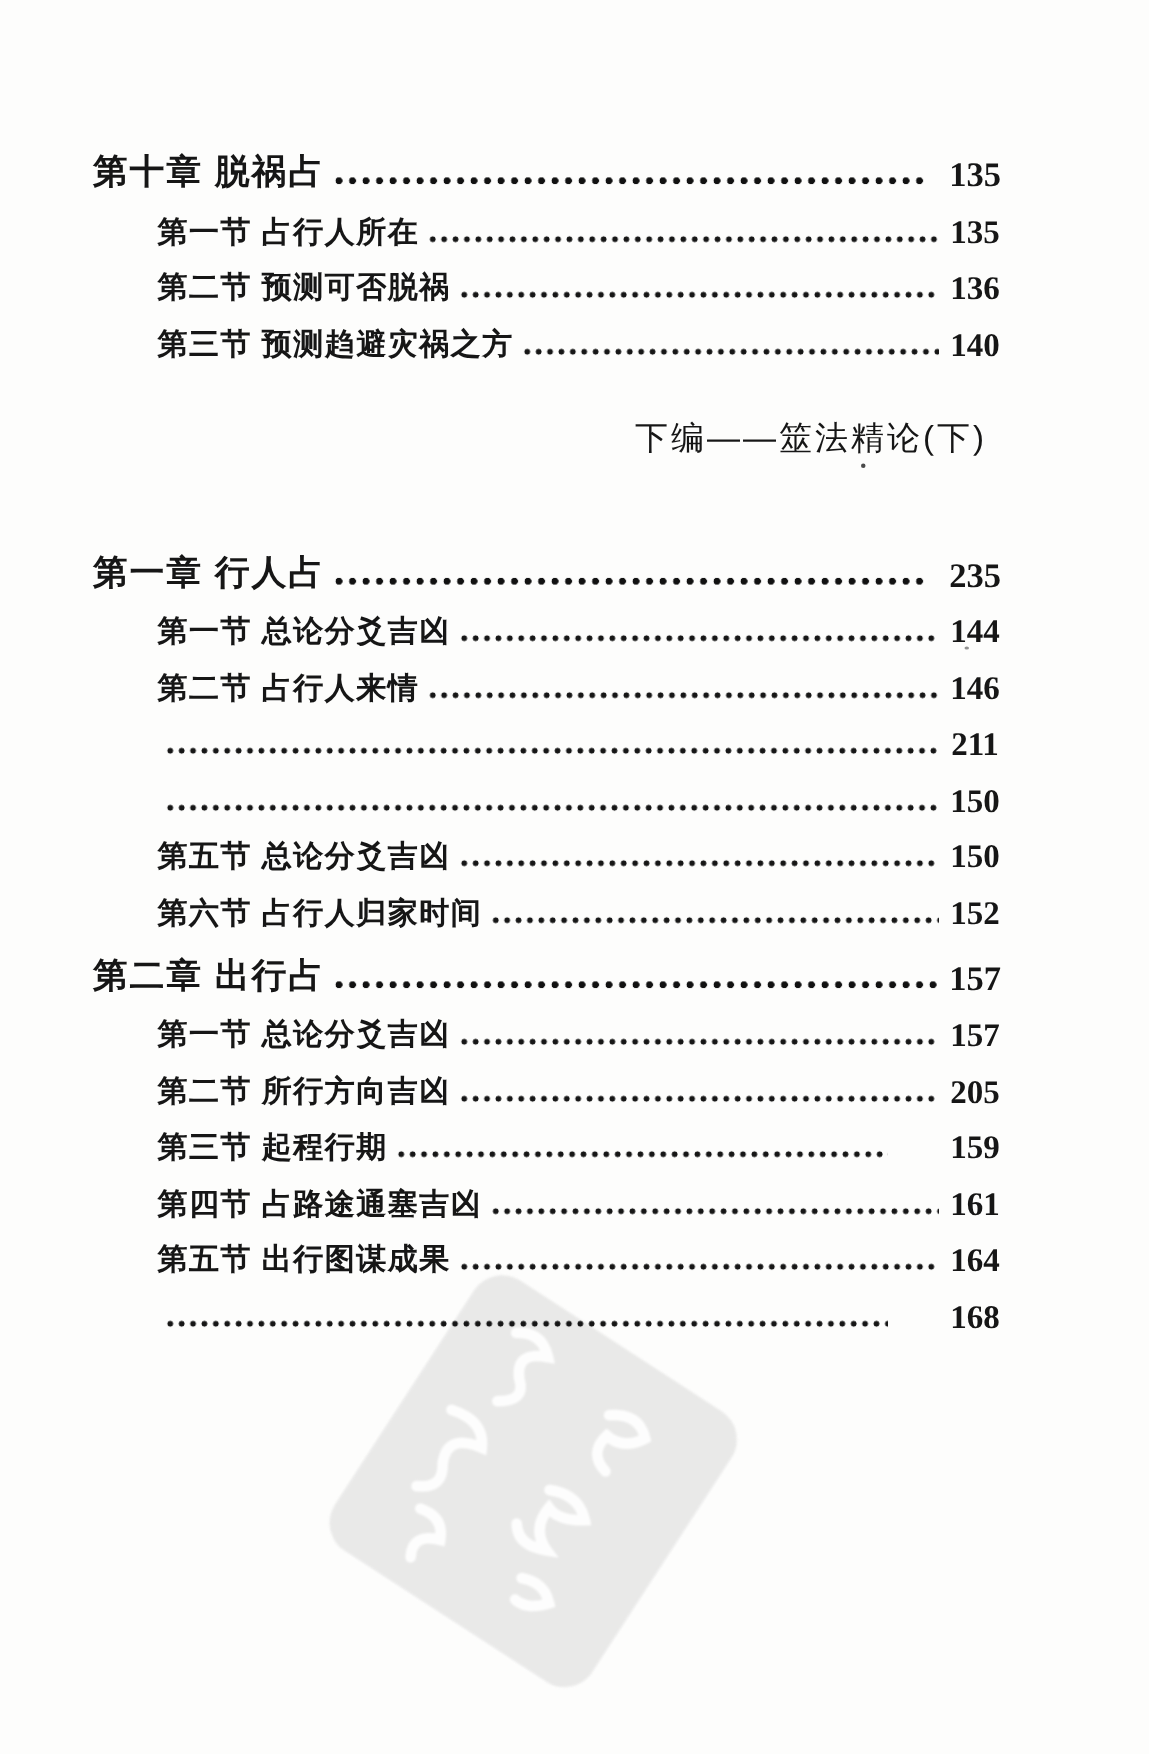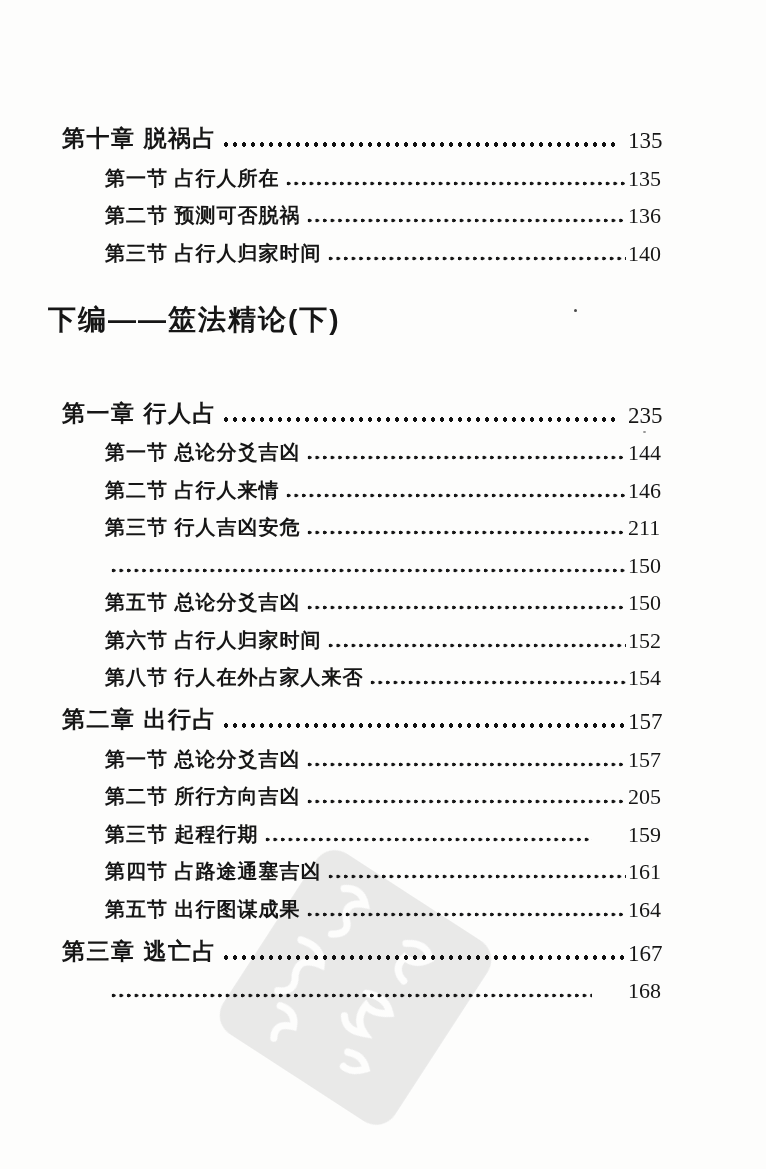--- a/index.html
+++ b/index.html
@@ -23,21 +23,21 @@
     z-index: 0;
     opacity: 0.9;
   }
   .stamp svg { width: 100%; height: 100%; filter: blur(0.6px); }
 
   
   .toc-wrap {
     position: absolute;
     left: 62px; right: 94px; top: 0;
     z-index: 1;
-    padding-top: 110px;
+    padding-top: 86px;
   }
   .toc-row {
     display: flex;
     align-items: flex-end;
     height: 37.5px;
   }
   .toc-row.chapter {
     height: 44px;
     font-size: 23px;
     font-weight: bold;
@@ -62,34 +62,34 @@
   .toc-row.chapter .toc-leader {
     background-image: radial-gradient(circle at 4px 3.5px, #111111 2.15px, transparent 2.5px);
     background-size: 9px 7px;
     margin-bottom: 6px;
   }
   .toc-row.gap-sm .toc-leader { margin-right: 12px; }
   .toc-row.gap-lg .toc-leader { margin-right: 36px; }
   .toc-num {
     font-family: "Liberation Serif", serif;
     font-size: 22px;
-    font-weight: 400;
+    font-weight: 700;
     min-width: 44px;
-    text-align: left;
+    text-align: center;
     white-space: nowrap;
     letter-spacing: 0;
   }
   .toc-row.chapter .toc-num { font-size: 23px; }
 
   
   .part-divider {
     margin: 34px 0 46px 0;
-    text-align: left;
-    font-size: 28px;
-    font-weight: bold;
+    text-align: right;
+    font-size: 22px;
+    font-weight: normal;
     letter-spacing: 2px;
     transform: translateX(-14px);
     white-space: nowrap;
   }
 
   
   .speck {
     position: absolute;
     background: #4a4a4a;
     border-radius: 50%;
@@ -129,21 +129,21 @@
           <span class="toc-label">第一节 占行人所在</span>
           <span class="toc-leader"></span>
           <span class="toc-num">135</span>
         </div>
         <div class="toc-row section">
           <span class="toc-label">第二节 预测可否脱祸</span>
           <span class="toc-leader"></span>
           <span class="toc-num">136</span>
         </div>
         <div class="toc-row section">
-          <span class="toc-label">第三节 占行人归家时间</span>
+          <span class="toc-label">第三节 预测趋避灾祸之方</span>
           <span class="toc-leader"></span>
           <span class="toc-num">140</span>
         </div>
       </div>
 
     <div class="part-divider">下编——筮法精论(下)</div>
 
     <div id="toc-bottom">
         <div class="toc-row chapter gap-sm">
           <span class="toc-label">第一章 行人占</span>
@@ -154,42 +154,36 @@
           <span class="toc-label">第一节 总论分爻吉凶</span>
           <span class="toc-leader"></span>
           <span class="toc-num">144</span>
         </div>
         <div class="toc-row section">
           <span class="toc-label">第二节 占行人来情</span>
           <span class="toc-leader"></span>
           <span class="toc-num">146</span>
         </div>
         <div class="toc-row section">
-          <span class="toc-label">第三节 行人吉凶安危</span>
           <span class="toc-leader"></span>
           <span class="toc-num">211</span>
         </div>
         <div class="toc-row section">
           <span class="toc-leader"></span>
           <span class="toc-num">150</span>
         </div>
         <div class="toc-row section">
           <span class="toc-label">第五节 总论分爻吉凶</span>
           <span class="toc-leader"></span>
           <span class="toc-num">150</span>
         </div>
         <div class="toc-row section">
           <span class="toc-label">第六节 占行人归家时间</span>
           <span class="toc-leader"></span>
           <span class="toc-num">152</span>
-        </div>
-        <div class="toc-row section">
-          <span class="toc-label">第八节 行人在外占家人来否</span>
-          <span class="toc-leader"></span>
-          <span class="toc-num">154</span>
         </div>
         <div class="toc-row chapter">
           <span class="toc-label">第二章 出行占</span>
           <span class="toc-leader"></span>
           <span class="toc-num">157</span>
         </div>
         <div class="toc-row section">
           <span class="toc-label">第一节 总论分爻吉凶</span>
           <span class="toc-leader"></span>
           <span class="toc-num">157</span>
@@ -207,25 +201,20 @@
         <div class="toc-row section">
           <span class="toc-label">第四节 占路途通塞吉凶</span>
           <span class="toc-leader"></span>
           <span class="toc-num">161</span>
         </div>
         <div class="toc-row section">
           <span class="toc-label">第五节 出行图谋成果</span>
           <span class="toc-leader"></span>
           <span class="toc-num">164</span>
         </div>
-        <div class="toc-row chapter">
-          <span class="toc-label">第三章 逃亡占</span>
-          <span class="toc-leader"></span>
-          <span class="toc-num">167</span>
-        </div>
         <div class="toc-row section gap-lg">
           <span class="toc-leader"></span>
           <span class="toc-num">168</span>
         </div>
       </div>
 
   </div>
 
   <div class="speck speck-1"></div>
   <div class="speck speck-2"></div>

